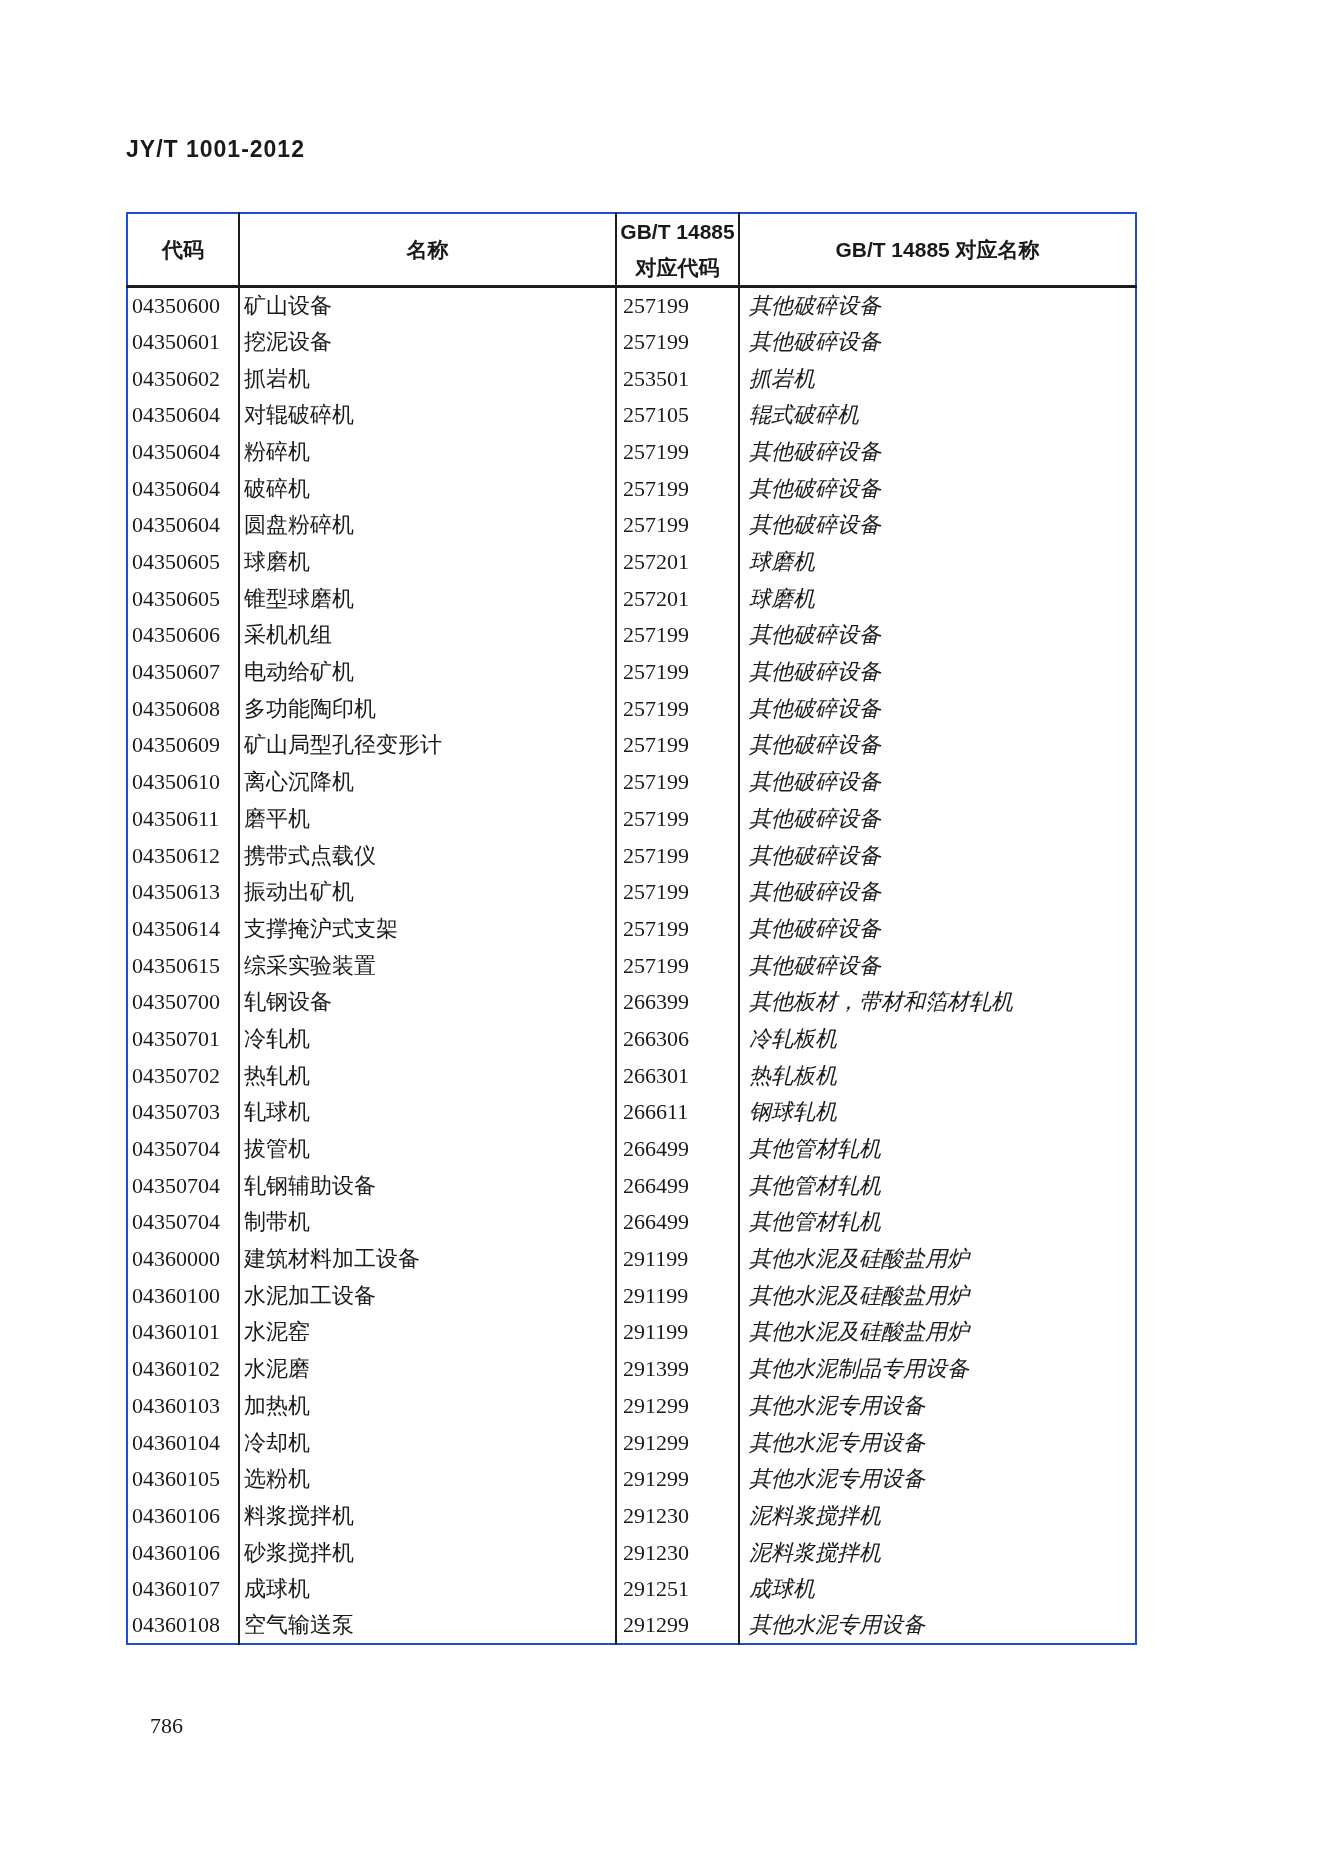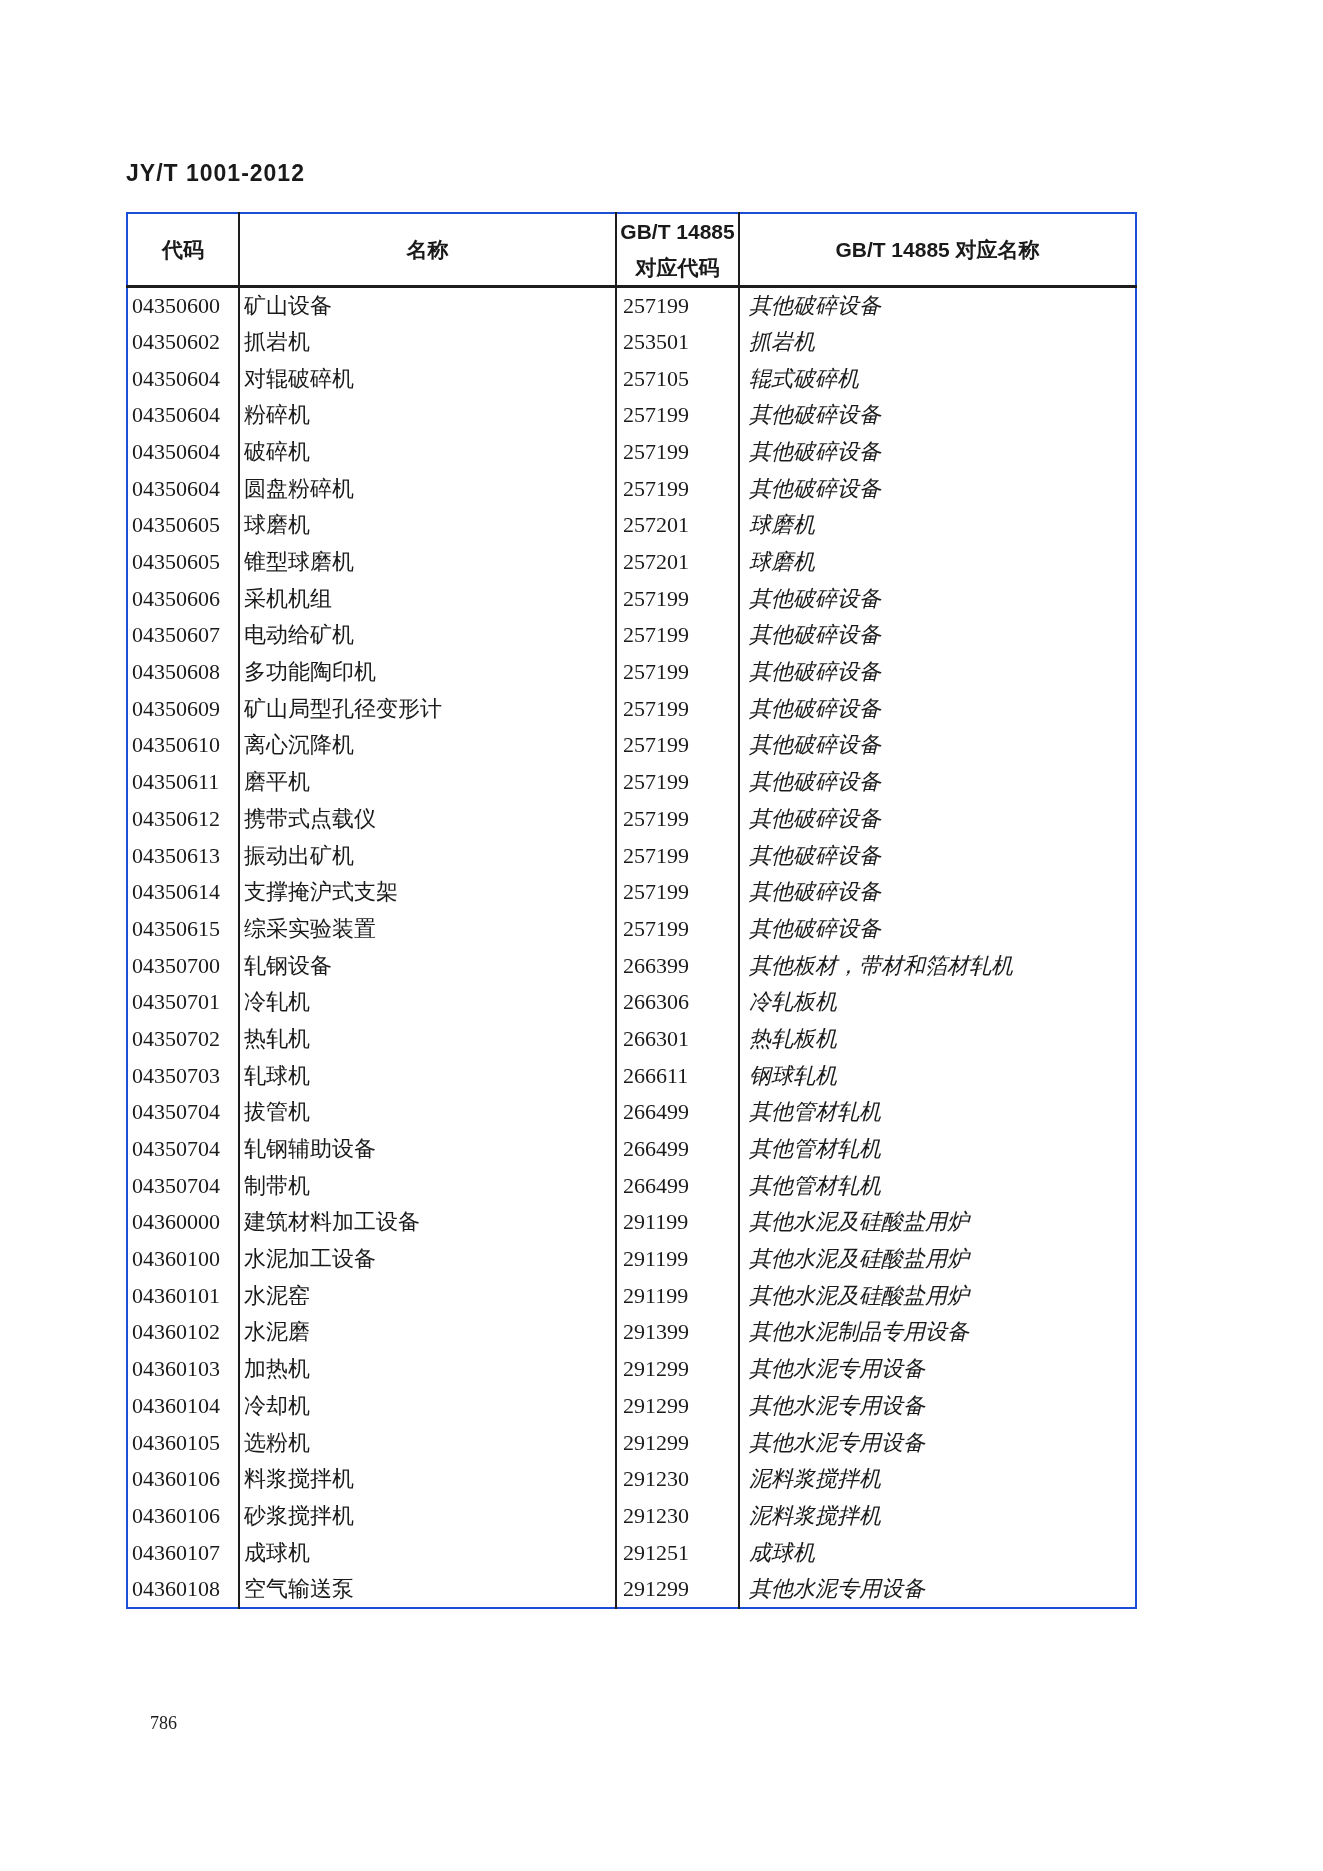--- a/index.html
+++ b/index.html
@@ -11,21 +11,21 @@
     position: relative;
     width: 1323px;
     height: 1871px;
     margin: 0 auto;
     background: #ffffff;
     overflow: hidden;
   }
   .doc-title {
     position: absolute;
     left: 126px;
-    top: 160px;
+    top: 136px;
     font-family: "Liberation Sans", sans-serif;
     font-size: 23px;
     font-weight: 600;
     letter-spacing: 1px;
     color: #1a1a1a;
     white-space: nowrap;
   }
   table.mapping-table {
     position: absolute;
     left: 126px;
@@ -71,21 +71,21 @@
   }
   tbody td.cell-code   { padding-left: 4px; margin-top: 26px; }
   tbody td.cell-name   { }
   tbody td.cell-gbcode { padding-left: 6px; margin-top: 44px; }
   tbody td.cell-gbname { padding-left: 9px; font-style: italic; }
   .page-number {
     position: absolute;
     left: 150px;
     top: 1713px;
     font-family: "Liberation Serif", serif;
-    font-size: 18px;
+    font-size: 22px;
     color: #1a1a1a;
   }
 </style>
 </head>
 <body>
 
 <div class="page">
 
   <div class="doc-title">JY/T 1001-2012</div>
 
@@ -108,20 +108,26 @@
       </tr>
     </thead>
     <tbody id="table-body">
         <tr>
           <td class="cell-code">04350600</td>
           <td class="cell-name">矿山设备</td>
           <td class="cell-gbcode">257199</td>
           <td class="cell-gbname">其他破碎设备</td>
         </tr>
         <tr>
+          <td class="cell-code">04350601</td>
+          <td class="cell-name">挖泥设备</td>
+          <td class="cell-gbcode">257199</td>
+          <td class="cell-gbname">其他破碎设备</td>
+        </tr>
+        <tr>
           <td class="cell-code">04350602</td>
           <td class="cell-name">抓岩机</td>
           <td class="cell-gbcode">253501</td>
           <td class="cell-gbname">抓岩机</td>
         </tr>
         <tr>
           <td class="cell-code">04350604</td>
           <td class="cell-name">对辊破碎机</td>
           <td class="cell-gbcode">257105</td>
           <td class="cell-gbname">辊式破碎机</td>

